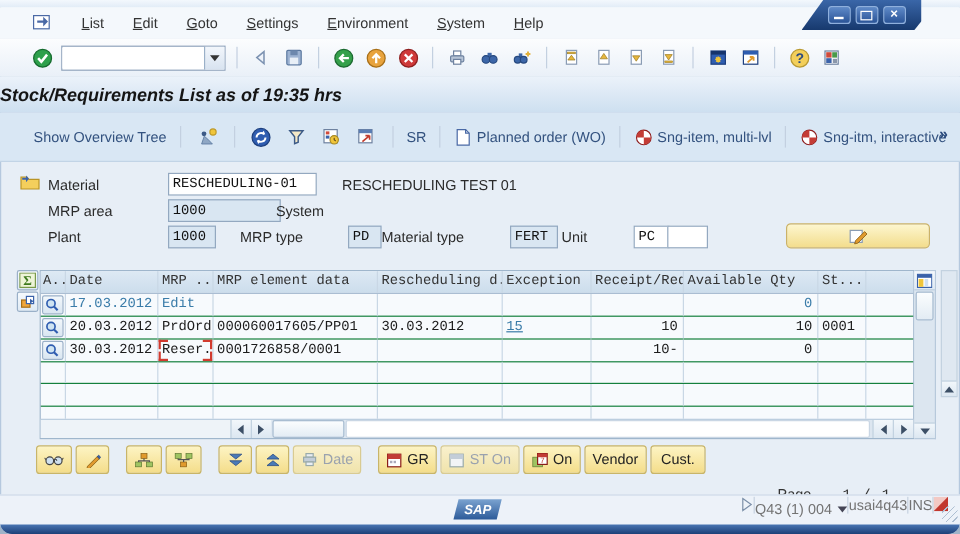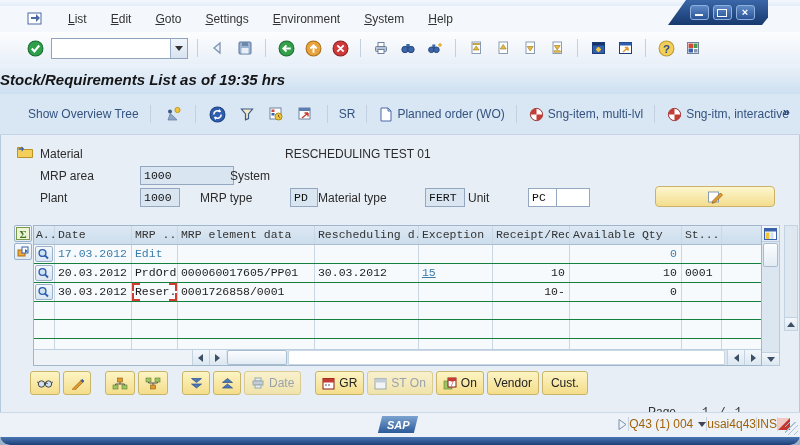--- a/index.html
+++ b/index.html
@@ -108,21 +108,21 @@
   .ybtn.dis{background:linear-gradient(#f9f1cd,#f0e3ab);border-color:#d9cb92;color:#9aa2ae;}
   .fgap{width:8px;}
   .pageinfo{position:absolute;right:58px;top:239px;color:#333;margin-top:31px;}
   .pageinfo .pv{font-family:"Liberation Mono",monospace;margin-left:26px;}
   .pageinfo .ps{border-bottom:1px solid #9ab;padding:0 2px;}
   
   .statusbar{top:412px;height:25px;background:#edf2f9;border-top:1px solid #cdd9e8;}
   .saplogo{position:absolute;left:380px;top:416px;width:36px;height:17px;background:linear-gradient(#7ba3d0,#2c5a99);
     transform:skewX(-14deg);display:flex;align-items:center;justify-content:center;}
   .saplogo span{transform:skewX(14deg);color:#fff;font-weight:bold;font-style:italic;font-size:11px;}
-  .sbright{position:absolute;right:10px;top:414px;height:20px;display:flex;align-items:center;gap:0;color:#a16207;}
+  .sbright{position:absolute;right:10px;top:414px;height:20px;display:flex;gap:0;color:#737373;}
   .sbsep{width:1px;height:14px;background:#c6d2e0;}
   .sb-dd{display:inline-flex;align-items:center;gap:5px;}
   .grip{position:absolute;right:2px;bottom:10px;width:13px;height:13px;
     background:repeating-linear-gradient(135deg,transparent 0 3px,#aebfd2 3px 4px);}
   .bottombar{top:437px;height:8px;background:linear-gradient(#4a76b4,#1c3f77);border-radius:0 0 10px 10px;}
   svg{display:block;}
 </style>
 </head>
 <body>
 
@@ -364,20 +364,21 @@
 
   <div class="band content">
 
     <button class="tbtn" style="position:absolute;left:15px;top:7px;width:20px;height:18px">
       <svg width="18" height="15" viewBox="0 0 18 15">
           <path d="M1.5 3.5h5l1.5 2h8.5v8h-15z" fill="#f4cf5c" stroke="#b99425"></path>
           <polygon points="5,9 9,9 9,6.5 12,10 9,13.5 9,11 5,11" transform="translate(-1.5,-3) scale(.8)" fill="#3a62aa"></polygon>
         </svg>
     </button>
     <span class="flabel" style="left:40px;top:12px">Material</span>
+    <input class="fval" style="left: 140px; top: 9px; width: 116px;" value="RESCHEDULING-01">
     <span class="fdesc" style="left:285px;top:12px">RESCHEDULING TEST 01</span>
 
     <span class="flabel" style="left:40px;top:34px">MRP area</span>
     <input class="fval grey" style="left: 140px; top: 31px; width: 86px;" value="1000">
     <span class="fdesc" style="left:230px;top:34px">System</span>
 
     <span class="flabel" style="left:40px;top:56px">Plant</span>
     <input class="fval grey" style="left: 140px; top: 53px; width: 32px;" value="1000">
     <span class="flabel" style="left:200px;top:56px">MRP type</span>
     <input class="fval grey" style="left: 290px; top: 53px; width: 20px;" value="PD">

